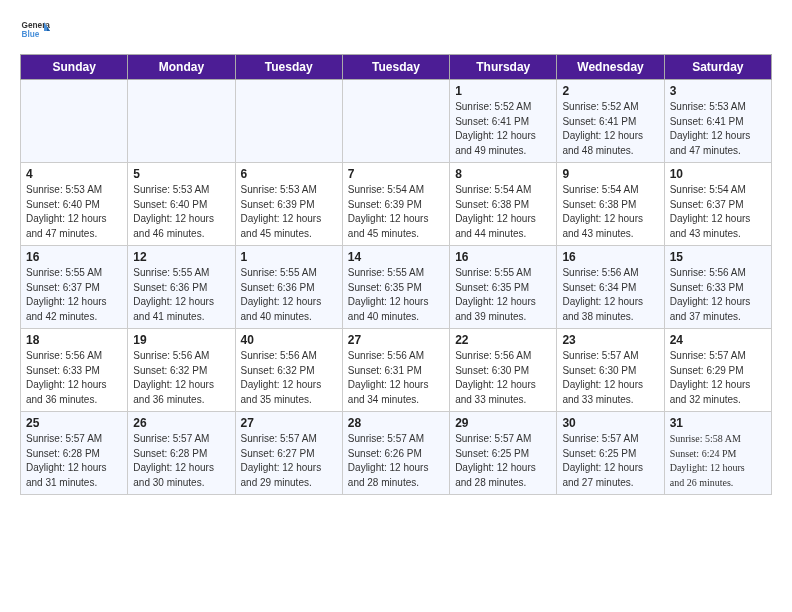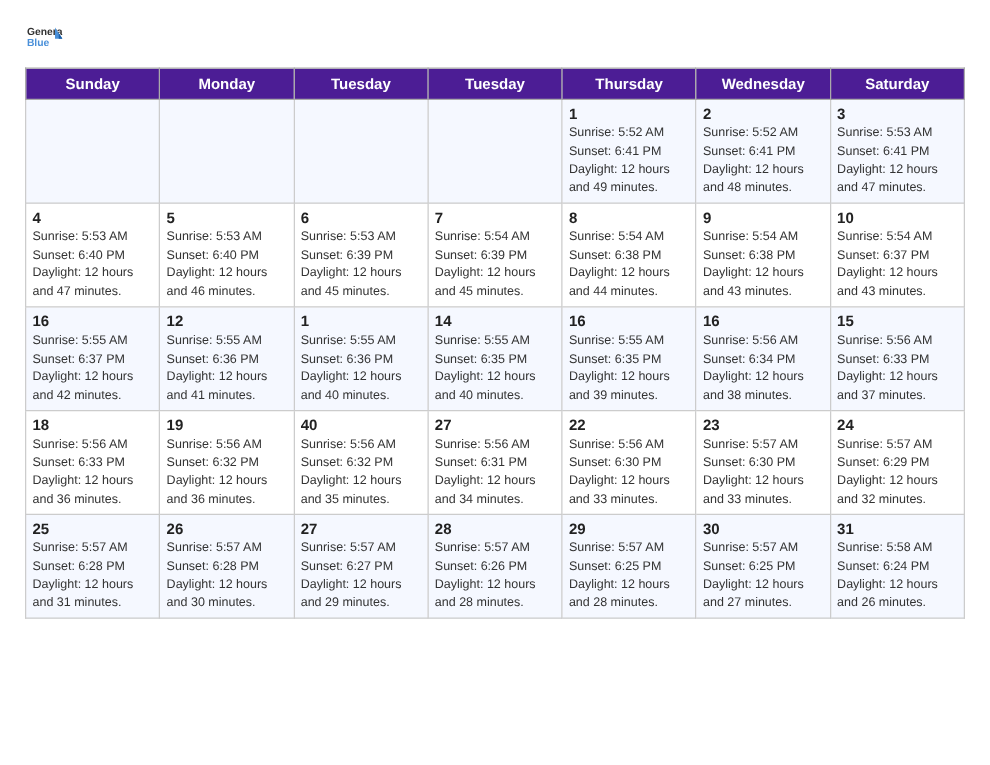--- a/index.html
+++ b/index.html
@@ -336,21 +336,21 @@
           </td>
           <td>
             <div class="day-num">30</div>
             <div class="day-info" style="white-space: pre-line;">Sunrise: 5:57 AM
 Sunset: 6:25 PM
 Daylight: 12 hours
 and 27 minutes.</div>
           </td>
           <td>
             <div class="day-num">31</div>
-            <div class="day-info" style="white-space: pre-line;">Sunrise: 5:58 AM
+            <div class="day-info" style="white-space: pre-line; font-family: Liberation Serif, serif;">Sunrise: 5:58 AM
 Sunset: 6:24 PM
 Daylight: 12 hours
 and 26 minutes.</div>
           </td>
         </tr>
       </tbody>
   </table>
 </div>
 
 </body></html>

